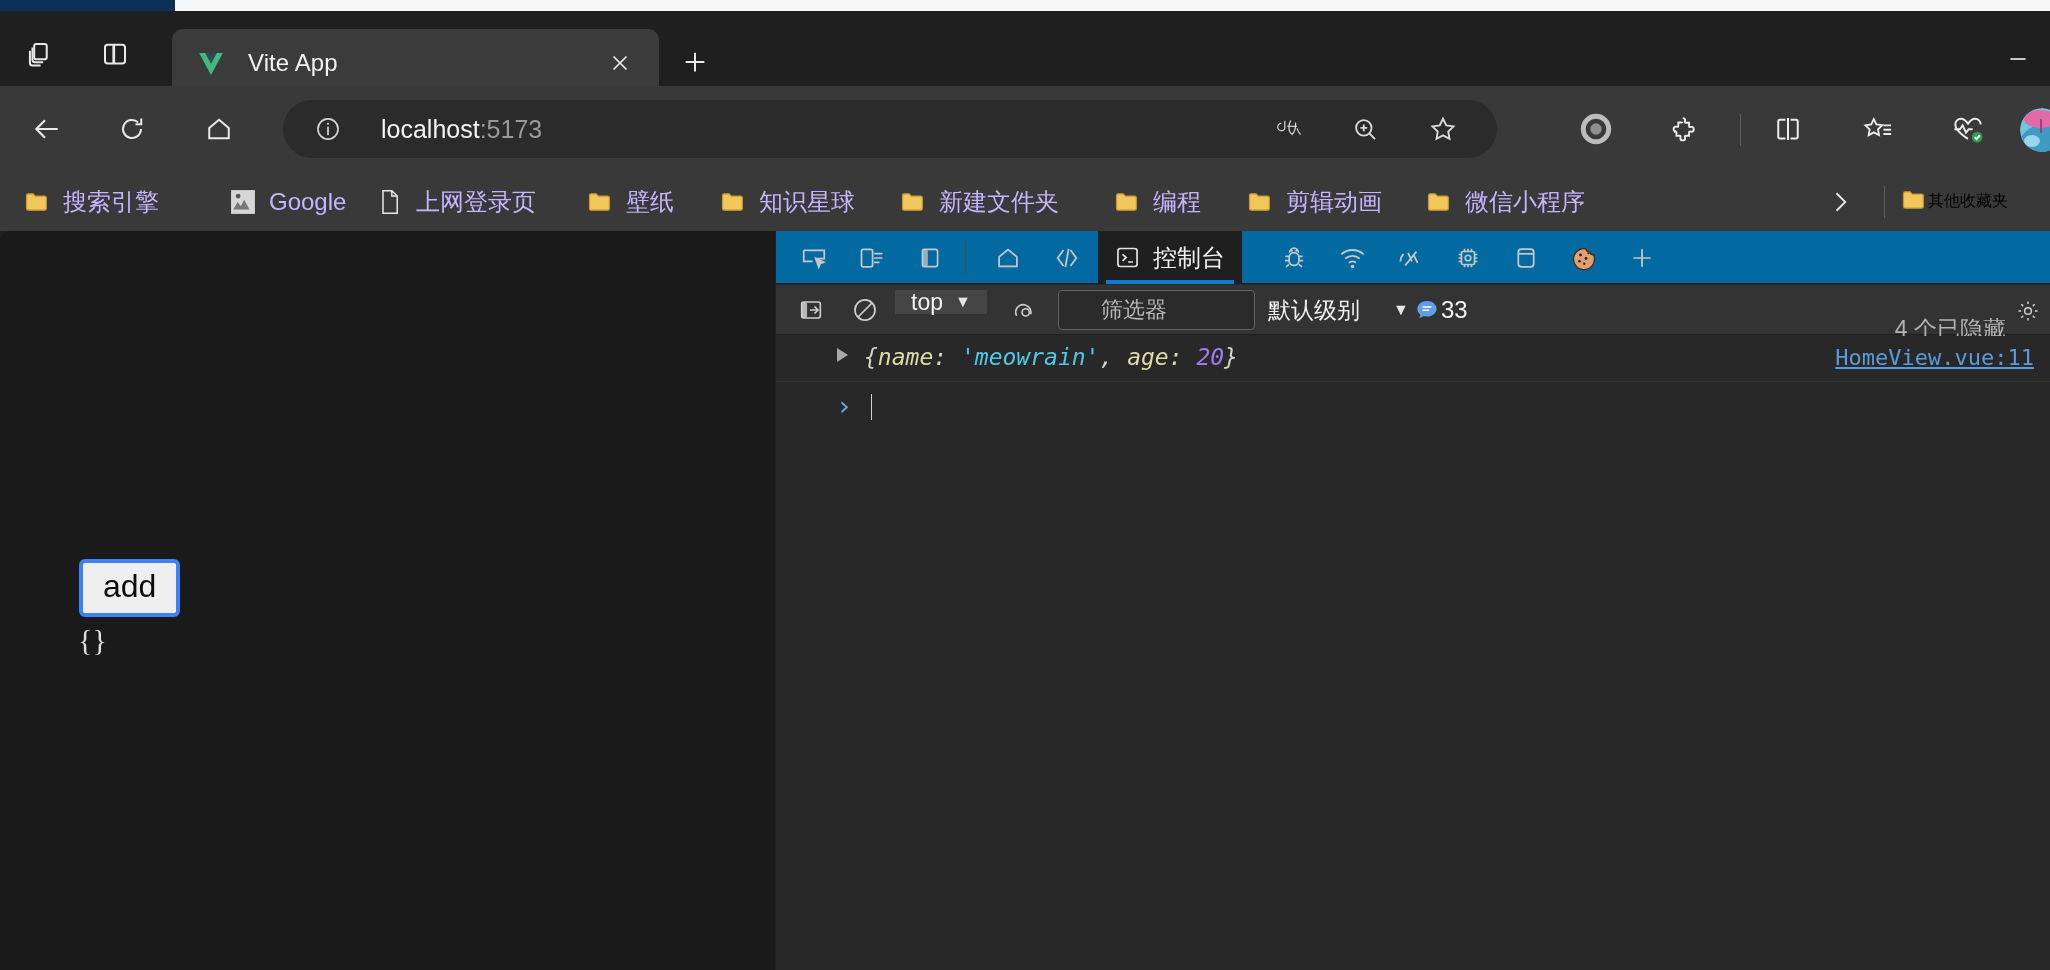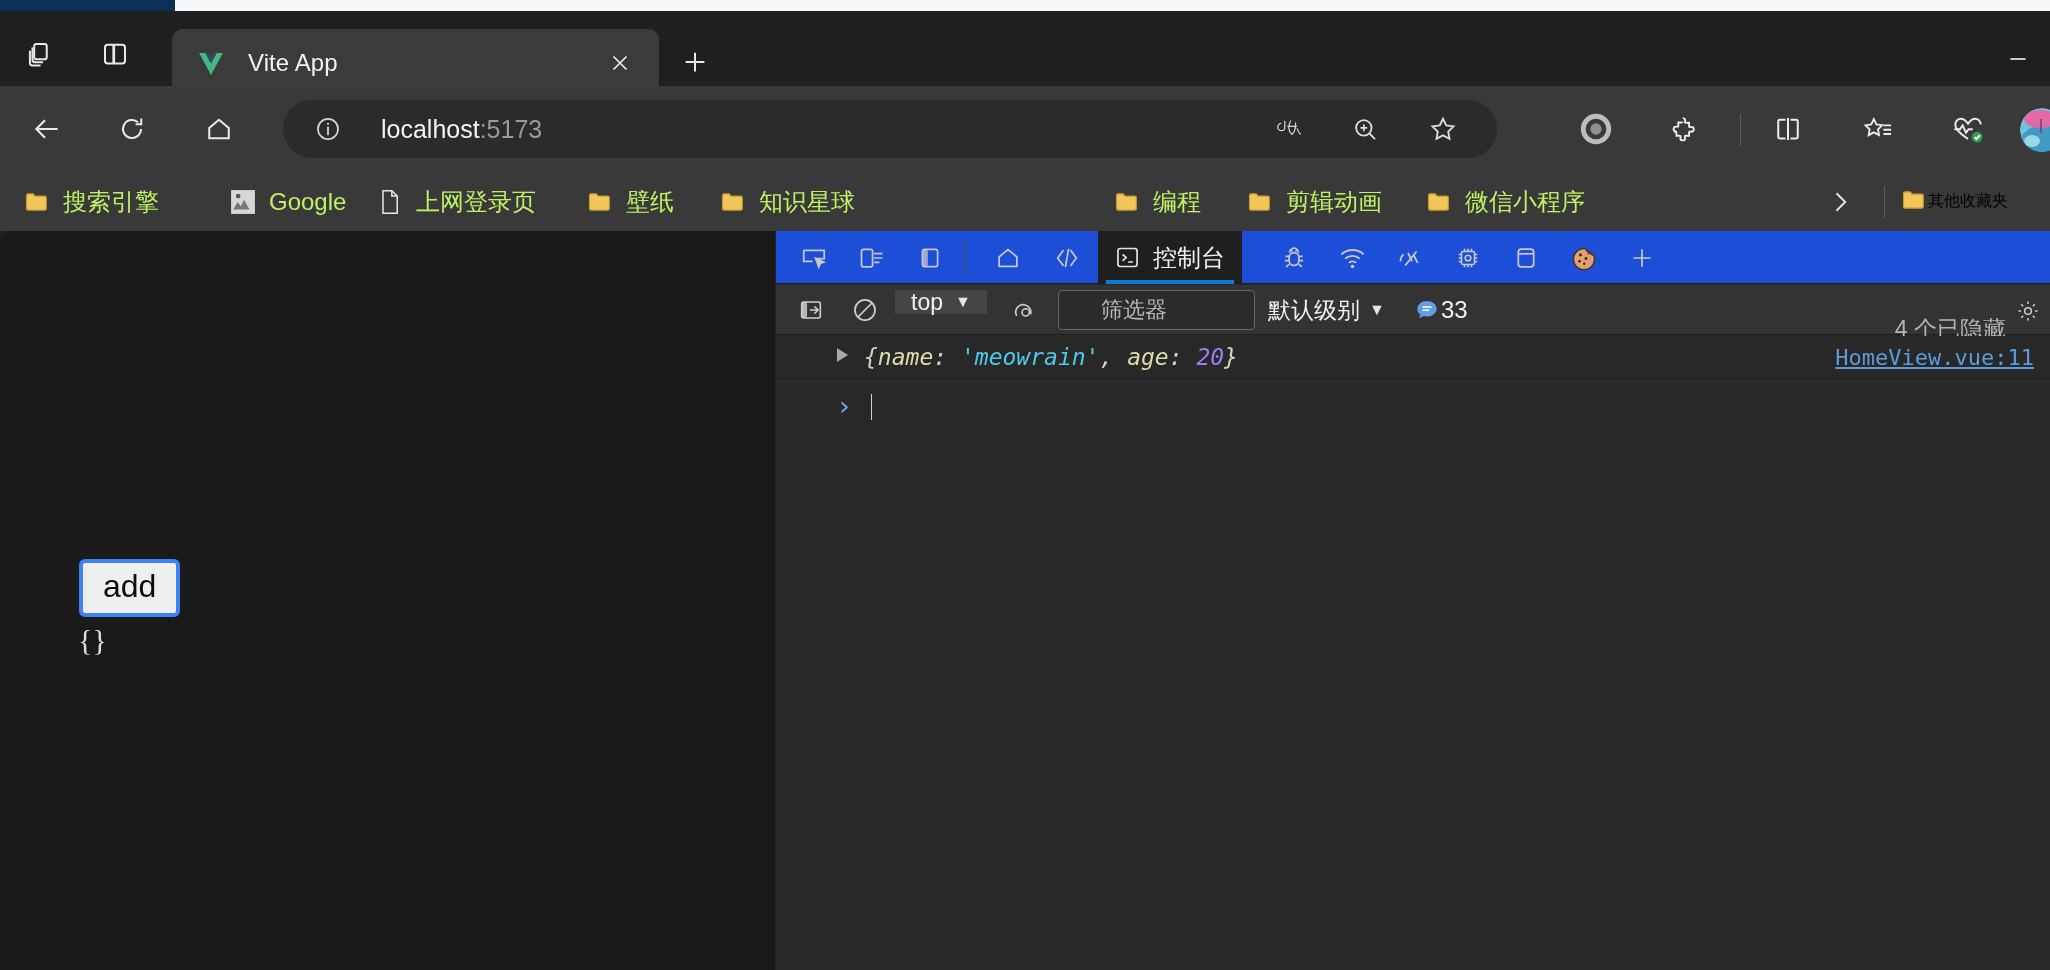--- a/index.html
+++ b/index.html
@@ -74,21 +74,21 @@
   #nav-sep       { position:absolute; left:1740px; top:28px; width:1px; height:32px; background:#5e5e5e; }
   #btn-splitscr  { left:1765px; }
   #btn-favorites { left:1855px; }
   #btn-collections{ left:1945px; }
   #btn-profile   { position:absolute; left:2020px; top:22px; width:44px; height:44px; border-radius:50%; overflow:hidden; }
 
   
   #bookmarks { position:absolute; left:0; top:172px; width:2050px; height:59px; background:#393939; }
   .bm { position:absolute; top:0; height:59px; display:flex; align-items:center; white-space:nowrap; }
   .bm .bm-ico { width:30px; height:30px; margin-right:11px; flex:0 0 auto; display:flex; align-items:center; justify-content:center;}
-  .bm .bm-label { color:#bef264; font-size:24px; }
+  .bm .bm-label { color:#c4b5fd; font-size:24px; }
   #bm-overflow { position:absolute; top:0; left:1817px; height:59px; width:46px;
      display:flex; align-items:center; justify-content:center; color:#e7e7e7; }
   #bm-sep { position:absolute; left:1884px; top:14px; width:1px; height:32px; background:#5d5d5d; }
   #bm-other { position:absolute; left:1900px; top:0; height:59px; display:flex; align-items:center; }
 
   
   #content { position:absolute; left:0; top:231px; width:2050px; height:739px; background:#202020; }
 
   
   #viewport { position:absolute; left:0; top:0; width:775px; height:739px; background:#1a1a1a; border-radius:10px 0 0 0; }
@@ -98,21 +98,21 @@
     border:4px solid #3b82f6; border-radius:6px;
     font-family:"Liberation Sans", sans-serif; font-size:32px;
     padding:7px 20px 9px 20px; line-height:1.05;
   }
   #empty-obj { position:absolute; left:78px; top:392px; color:#dedede; font-size:30px;
     font-family:"Liberation Serif", serif; }
 
   
   #devtools { position:absolute; left:776px; top:0; width:1274px; height:739px; background:#282828; }
 
-  #dt-toolbar { position:absolute; left:0; top:0; width:1274px; height:53px; background:#1d4ed8;
+  #dt-toolbar { position:absolute; left:0; top:0; width:1274px; height:53px; background:#0369a1;
      border-bottom:1px solid #1f1f1f; }
   .dt-ibtn { position:absolute; top:7px; width:52px; height:40px;
     display:flex; align-items:center; justify-content:center; color:#c8c8c8; }
   #dt-inspect { left:12px; }
   #dt-device  { left:70px; }
   #dt-dock    { left:128px; }
   #dt-sep1    { position:absolute; left:189px; top:10px; width:1px; height:34px; background:#4b4b4b; }
   #dt-elements{ left:206px; }
   #dt-source  { left:265px; }
 
@@ -147,21 +147,21 @@
   #fb-context .ctx-caret { margin-left:12px; color:#e6e6e6; font-size:16px; }
   #fb-eye { left:228px; width:46px; }
 
   #fb-filter {
     position:absolute; left:282px; top:5px; width:197px; height:40px;
     background:#2b2b2b; border:1px solid #656565; border-radius:4px;
     display:flex; align-items:center;padding-left:32px;
   }
   #fb-filter .ph { color:#b8b8b8; font-size:22px; margin-left:10px; }
 
-  #fb-level { position:absolute; left:492px; top:5px; height:40px; display:flex; align-items:center; }
+  #fb-level { position:absolute; left:492px; top:5px; height:40px; display:flex; align-items:center;gap:24px; }
   #fb-level .lv-label { color:#f0f0f0; font-size:23px; }
   #fb-level .lv-caret { margin-left:9px; color:#e6e6e6; font-size:16px; }
 
   #fb-msgcount { position:absolute; left:637px; top:5px; height:40px; display:flex; align-items:center; }
   #fb-msgcount .mc-ico { width:28px; height:28px; display:flex; align-items:center; justify-content:center; }
   #fb-msgcount .mc-num { color:#f3f3f3; font-size:24px; }
 
   #fb-hidden { position:absolute; right:44px; top:5px; height:40px; display:flex; align-items:center;
      color:#b4b4b4; font-size:23px;margin-top:19px; }
   #fb-gear { position:absolute; right:4px; top:8px; width:36px; height:36px;
@@ -385,20 +385,28 @@
 
   <div class="bm" style="left:718px">
     <span class="bm-ico">
       <svg width="28" height="28" viewBox="0 0 24 24">
           <path d="M3 6.4c0-.8.6-1.4 1.4-1.4h4.3l1.8 1.9h8.1c.8 0 1.4.6 1.4 1.4v9.3c0 .8-.6 1.4-1.4 1.4H4.4c-.8 0-1.4-.6-1.4-1.4z" fill="#f1c75b" stroke="#c49a2c" stroke-width="1"></path>
         </svg>
     </span>
     <span class="bm-label">知识星球</span>
   </div>
 
+  <div class="bm" style="left:898px">
+    <span class="bm-ico">
+      <svg width="28" height="28" viewBox="0 0 24 24">
+          <path d="M3 6.4c0-.8.6-1.4 1.4-1.4h4.3l1.8 1.9h8.1c.8 0 1.4.6 1.4 1.4v9.3c0 .8-.6 1.4-1.4 1.4H4.4c-.8 0-1.4-.6-1.4-1.4z" fill="#f1c75b" stroke="#c49a2c" stroke-width="1"></path>
+        </svg>
+    </span>
+    <span class="bm-label">新建文件夹</span>
+  </div>
 
   <div class="bm" style="left:1112px">
     <span class="bm-ico">
       <svg width="28" height="28" viewBox="0 0 24 24">
           <path d="M3 6.4c0-.8.6-1.4 1.4-1.4h4.3l1.8 1.9h8.1c.8 0 1.4.6 1.4 1.4v9.3c0 .8-.6 1.4-1.4 1.4H4.4c-.8 0-1.4-.6-1.4-1.4z" fill="#f1c75b" stroke="#c49a2c" stroke-width="1"></path>
         </svg>
     </span>
     <span class="bm-label">编程</span>
   </div>
 

